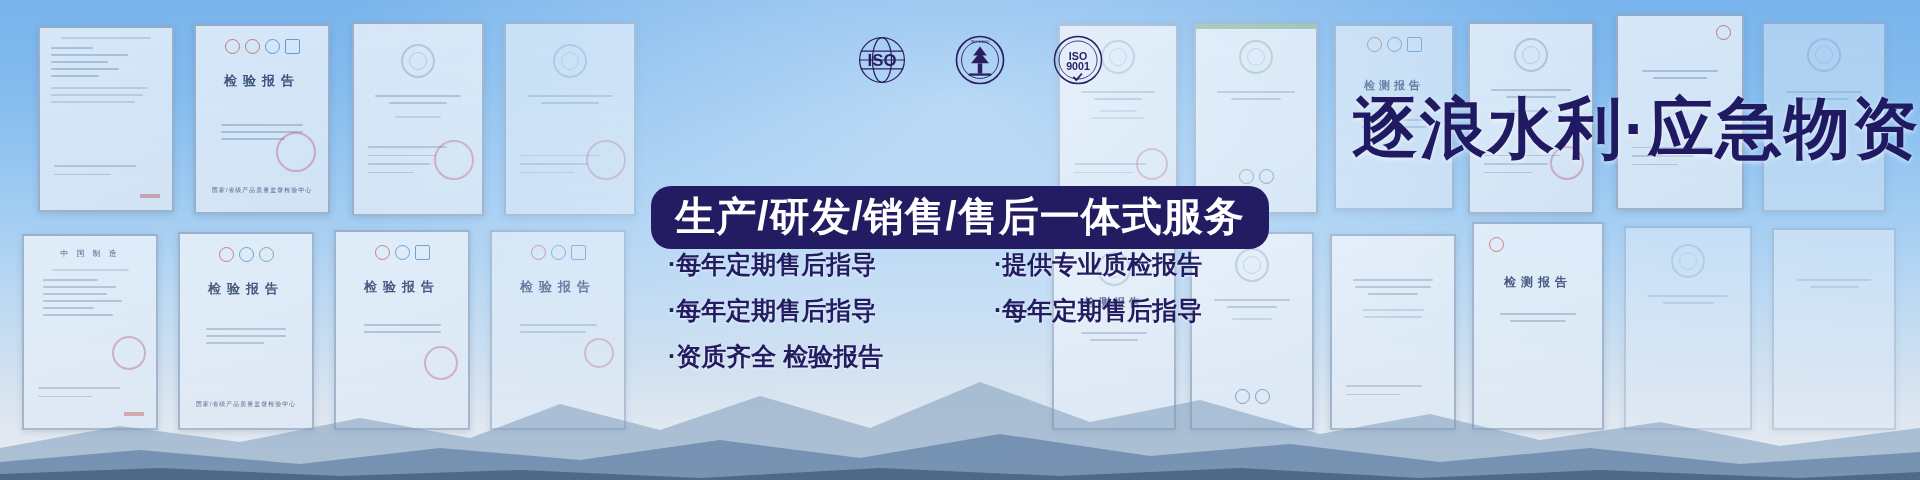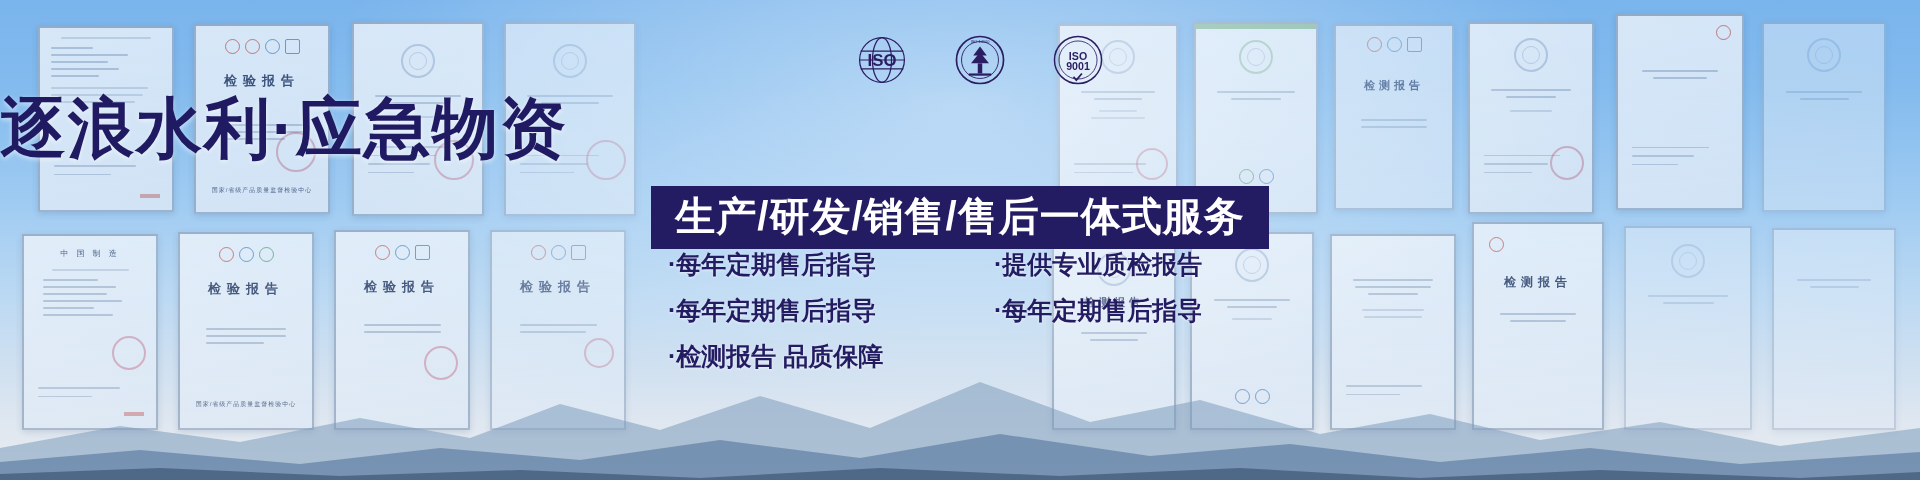--- a/index.html
+++ b/index.html
@@ -101,37 +101,38 @@
     pointer-events:none;
   }
   .badges {
     position:absolute; left:690px; top:32px;
     width:580px; display:flex; justify-content:center; gap:42px;
     align-items:center;
   }
   .badge { width:56px; height:56px; }
   .title {
     position:absolute; left:0; top:95px; width:1920px;
-    text-align:left;
+    text-align:right;
     font-size:66px; font-weight:700; color:#201a63;
     letter-spacing:2px; line-height:1;
     font-family:"Liberation Sans","DejaVu Sans",sans-serif;
     text-shadow:0 2px 5px rgba(255,255,255,0.55);
   }
   .subbar-wrap {
     position:absolute; left:0; top:186px; width:1920px; text-align:center;
   }
   .subbar {
     display:inline-block;
     background:#241c62;
     color:#ffffff;
     font-size:40px; font-weight:700;
     letter-spacing:1px;
     padding:8px 24px 10px;
     line-height:1.12;
+    border-radius:20px;
   }
   .bullets {
     position:absolute; left:0; top:250px; width:1920px;
     display:flex; justify-content:center;
   }
   .bullets-grid {
     display:grid;
     grid-template-columns:300px 258px;
     column-gap:26px;
     row-gap:17px;
@@ -470,18 +471,18 @@
     <div class="subbar-wrap">
       <div class="subbar">生产/研发/销售/售后一体式服务</div>
     </div>
 
     <div class="bullets">
       <div class="bullets-grid">
         <div class="bullet">·每年定期售后指导</div>
         <div class="bullet">·提供专业质检报告</div>
         <div class="bullet">·每年定期售后指导</div>
         <div class="bullet">·每年定期售后指导</div>
-        <div class="bullet">·检测报告 品质保障</div>
+        <div class="bullet">·资质齐全 检验报告</div>
       </div>
     </div>
 
   </div>
 </div>
 
 </body></html>

